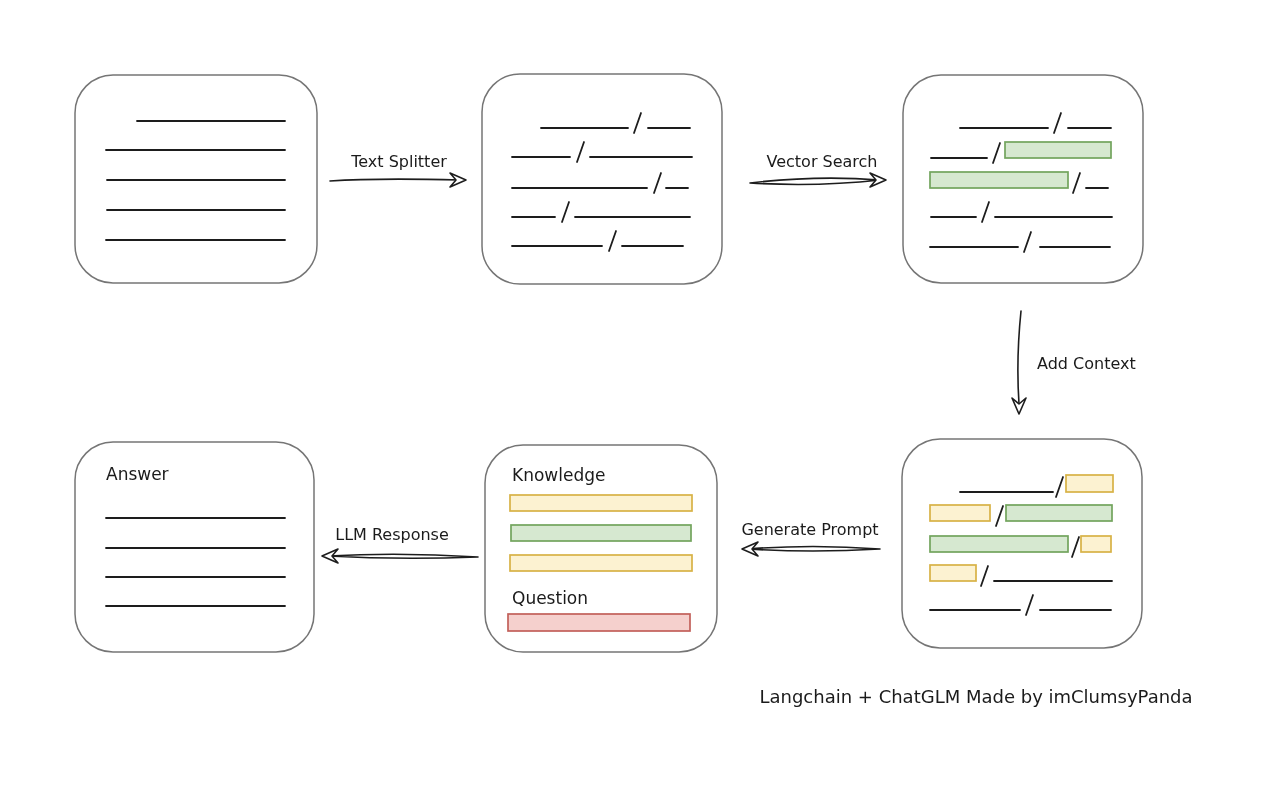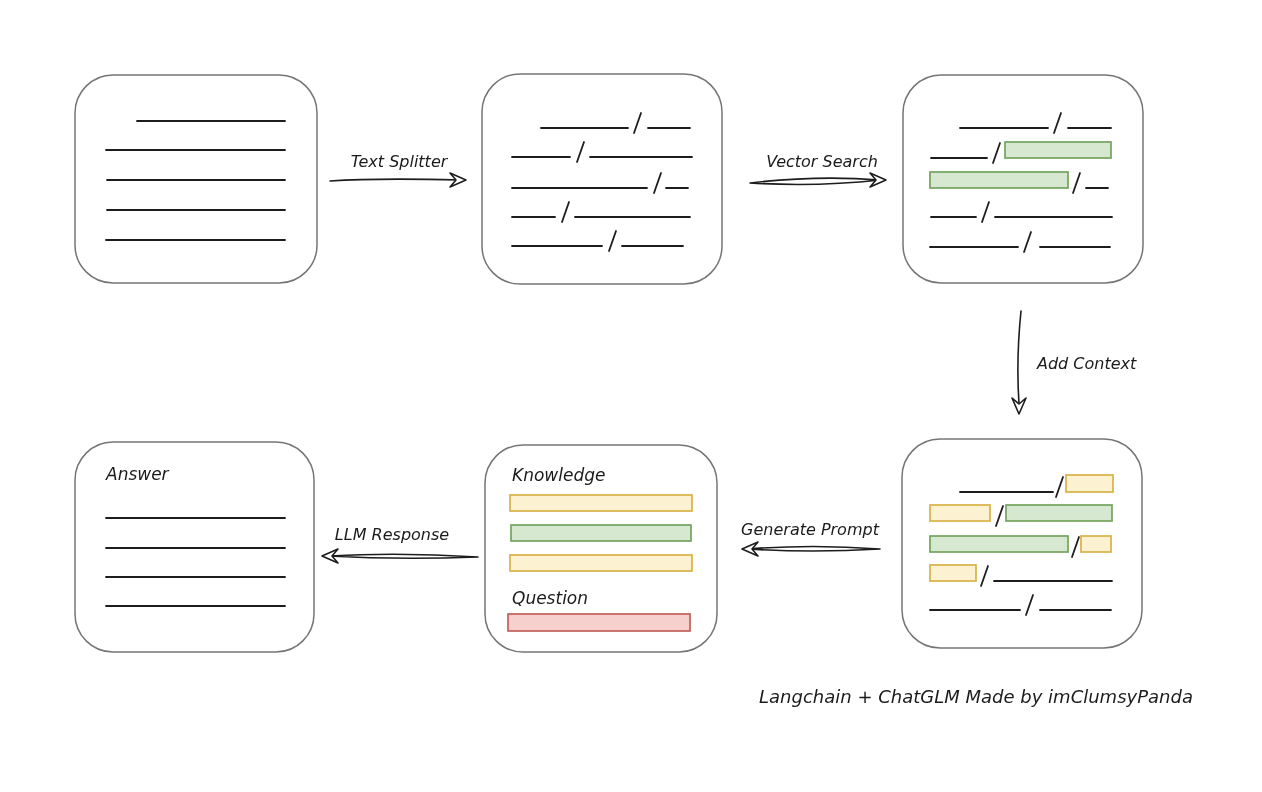--- a/index.html
+++ b/index.html
@@ -9,21 +9,20 @@
     width: 1262px;
     height: 792px;
     overflow: hidden;
     font-family: "DejaVu Sans", sans-serif;
   }
   #stage {
     position: relative;
     width: 1262px;
     height: 792px;
     background: #ffffff;
-    font-style: italic;
   }
   svg { display: block; }
   .box {
     fill: #ffffff;
     stroke: #757575;
     stroke-width: 1.5;
   }
   .ln {
     stroke: #1d1d1d;
     stroke-width: 1.8;

